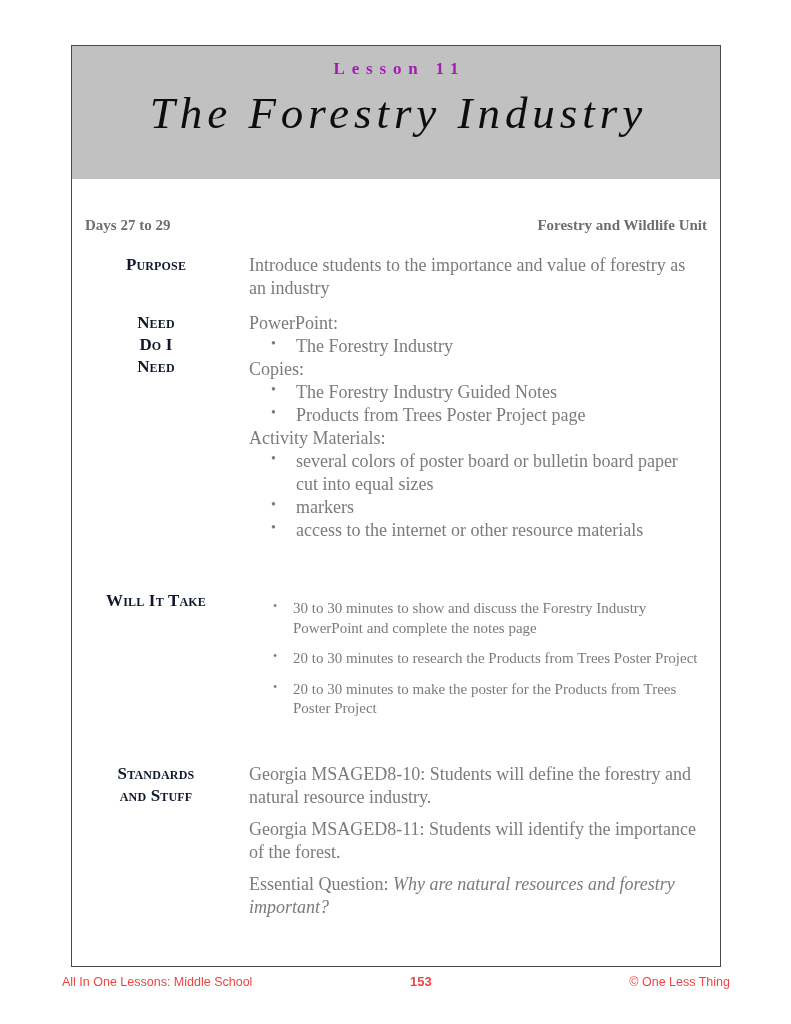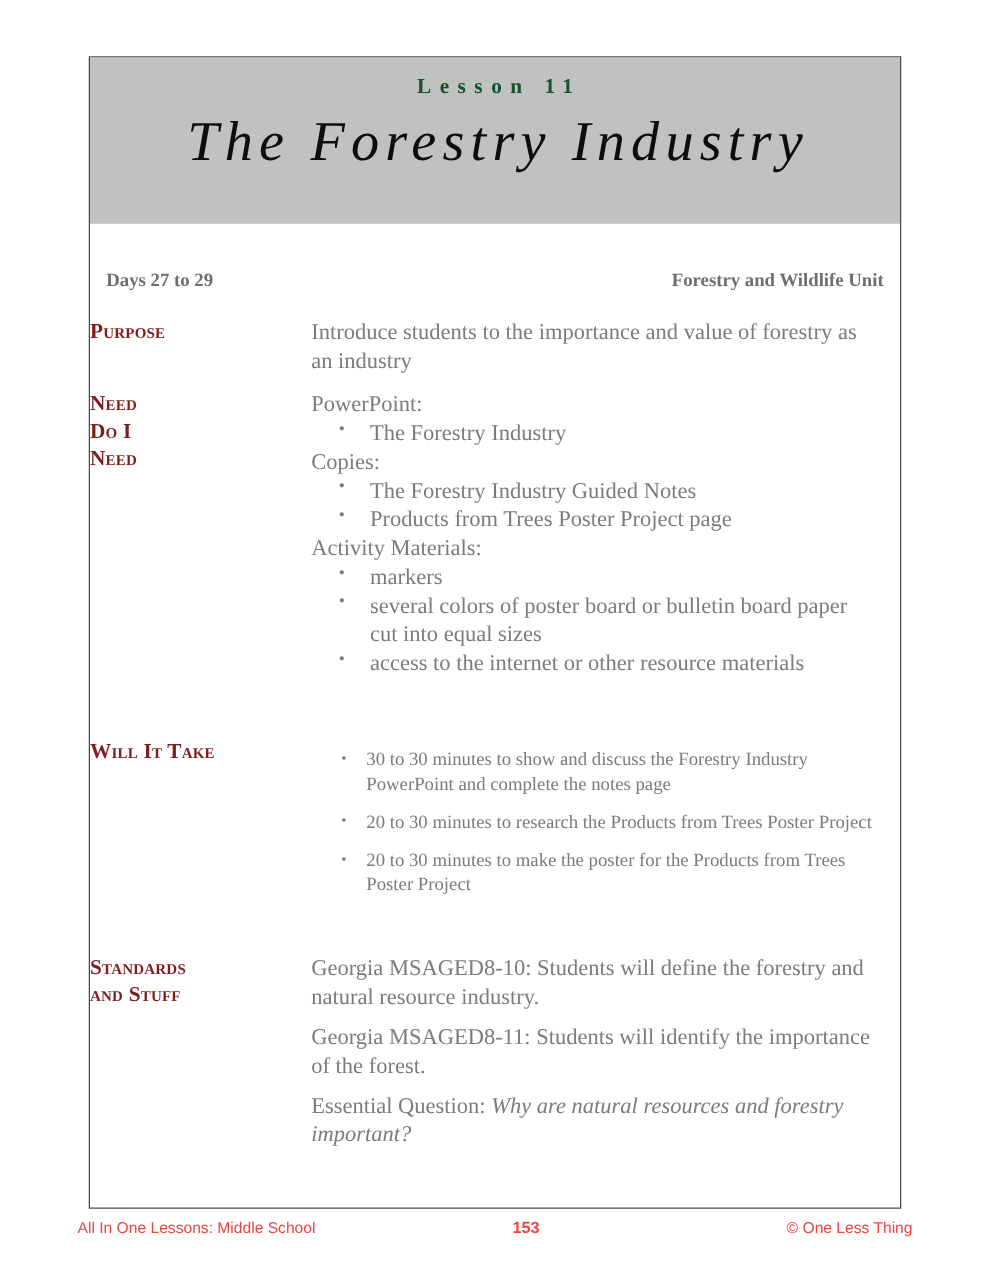--- a/index.html
+++ b/index.html
@@ -30,21 +30,21 @@
   
   #header-band {
     background: #c1c1c1;
     height: 133px;
     box-sizing: border-box;
     padding-top: 14px;
     text-align: center;
     overflow: hidden;
   }
   #lesson-number {
-    color: #14532d;
+    color: #a21caf;
     font-weight: bold;
     font-size: 17px;
     letter-spacing: 0.40em;
     line-height: 1.1;
     margin-left: 0.40em;
     font-family: "Liberation Serif", "DejaVu Serif", serif;
   }
   #lesson-title {
     color: #0d0d0d;
     font-style: italic;
@@ -75,24 +75,24 @@
   #sections {
     padding: 16px 0 0 0;
   }
   .section {
     display: flex;
     align-items: flex-start;
   }
   .section-label {
     width: 177px;
     flex: 0 0 177px;
-    text-align: left;
+    text-align: center;
     padding-right: 9px;
     box-sizing: border-box;
-    color: #7f1d1d;
+    color: #0f172a;
     font-weight: bold;
     font-size: 17px;
     font-variant: small-caps;
     line-height: 1.30;
     letter-spacing: 0.01em;
   }
   .section-body {
     flex: 1 1 auto;
     padding-right: 16px;
     color: #7b7b7b;
@@ -201,22 +201,22 @@
           <p class="para">Copies:</p>
           <ul class="bullets">
             <li>The Forestry Industry Guided Notes</li>
             <li>Products from Trees Poster Project page</li>
           </ul>
         </div>
 
         <div class="grp">
           <p class="para">Activity Materials:</p>
           <ul class="bullets">
+            <li>several colors of poster board or bulletin board paper cut into equal sizes</li>
             <li>markers</li>
-            <li>several colors of poster board or bulletin board paper cut into equal sizes</li>
             <li>access to the internet or other resource materials</li>
           </ul>
         </div>
 
       </div>
     </div>
 
     <div class="section" style="margin-top:48px;">
       <div class="section-label">
         <div>Will It Take</div>

